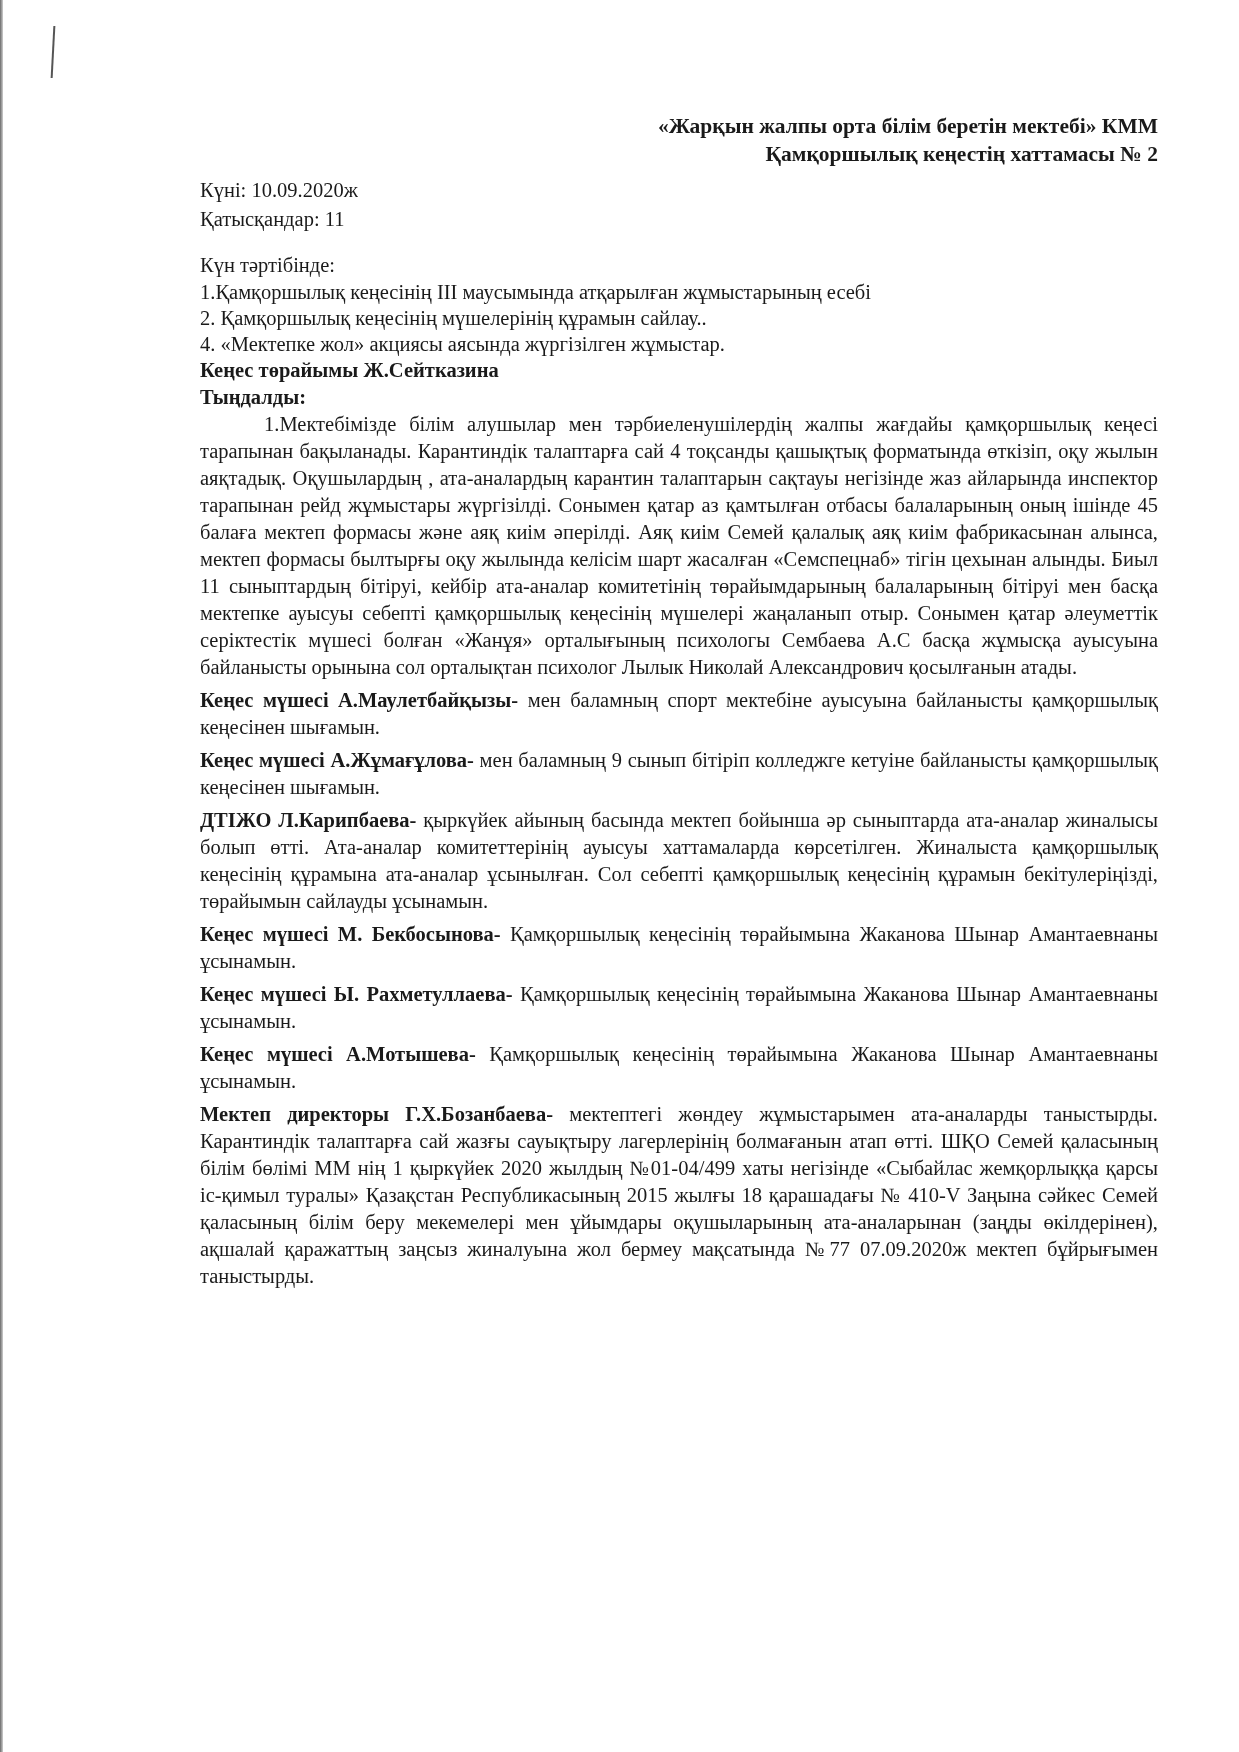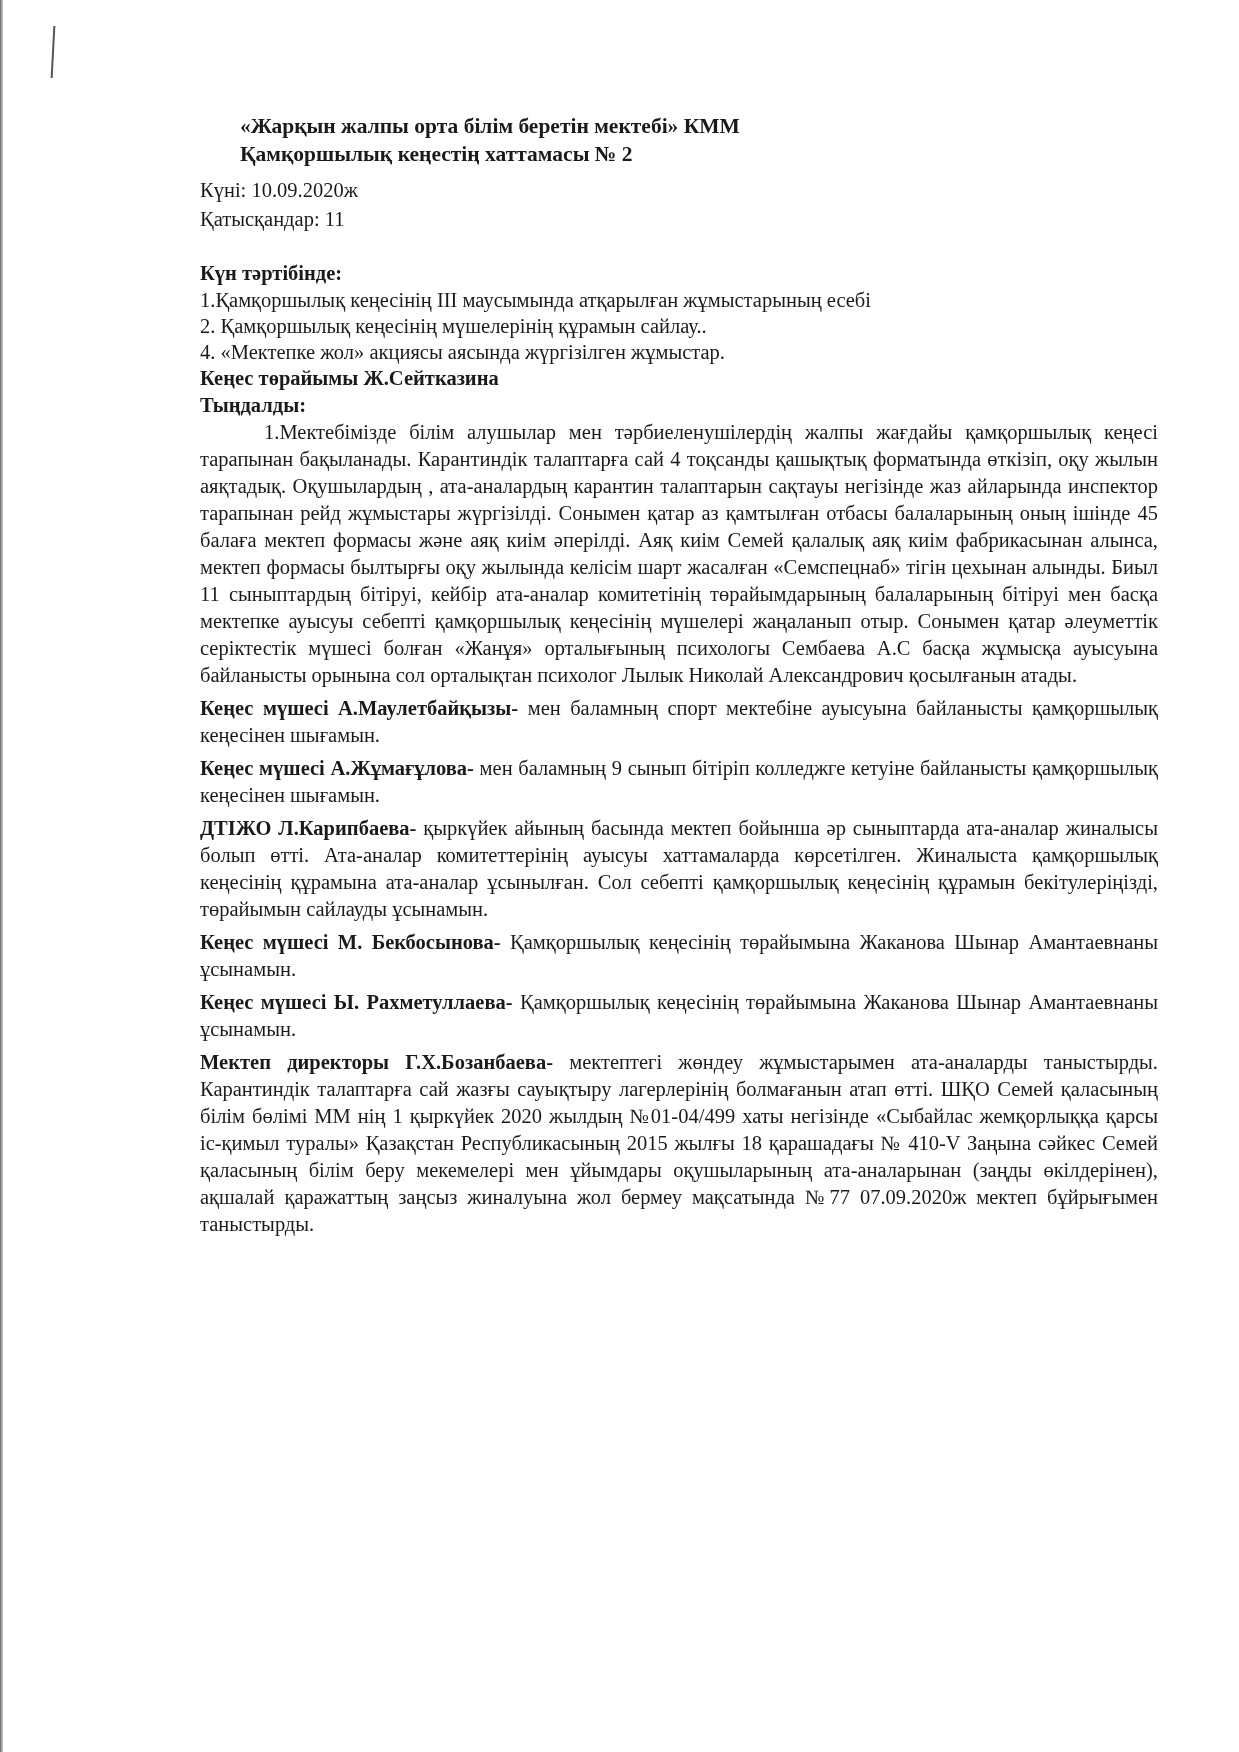--- a/index.html
+++ b/index.html
@@ -14,27 +14,27 @@
   }
   .pen-mark {
     position: absolute; left: 52px; top: 26px; width: 2px; height: 52px;
     background: #555; transform: rotate(3deg);
   }
   .page {
     position: absolute; left: 200px; top: 112px; width: 958px;
     font-size: 20.5px; line-height: 27px;
   }
   .title {
-    text-align: left; font-weight: bold; font-size: 21.5px; line-height: 28px;
+    text-align: right; font-weight: bold; font-size: 21.5px; line-height: 28px;
     margin-left: 40px;
   }
   .meta { margin-top: 8px; }
   .meta div { line-height: 29px; }
   .bold { font-weight: bold; }
-  .section-label { font-weight: bold; margin-top: 26px; }
+  .section-label { font-weight: normal; margin-top: 18px; }
   .agenda div { line-height: 26px; }
   p { margin: 0; text-align: justify; }
   .indent { text-indent: 64px; }
   .speech { margin-top: 6px; text-align: justify; }
   .speaker { font-weight: bold; }
 </style>
 </head>
 <body>
 
 <div class="left-edge"></div>
@@ -58,14 +58,15 @@
 
   <div class="bold">Кеңес төрайымы Ж.Сейтказина</div>
   <div class="bold">Тыңдалды:</div>
   <p class="indent">1.Мектебімізде білім алушылар мен тәрбиеленушілердің жалпы жағдайы қамқоршылық кеңесі тарапынан бақыланады. Карантиндік талаптарға сай 4 тоқсанды қашықтық форматында өткізіп, оқу жылын аяқтадық. Оқушылардың , ата-аналардың карантин талаптарын сақтауы негізінде жаз айларында инспектор тарапынан рейд жұмыстары жүргізілді. Сонымен қатар аз қамтылған отбасы балаларының оның ішінде 45 балаға мектеп формасы және аяқ киім әперілді. Аяқ киім Семей қалалық аяқ киім фабрикасынан алынса, мектеп формасы былтырғы оқу жылында келісім шарт жасалған «Семспецнаб» тігін цехынан алынды. Биыл 11 сыныптардың бітіруі, кейбір ата-аналар комитетінің төрайымдарының балаларының бітіруі мен басқа мектепке ауысуы себепті қамқоршылық кеңесінің мүшелері жаңаланып отыр. Сонымен қатар әлеуметтік серіктестік мүшесі болған «Жанұя» орталығының психологы Сембаева А.С басқа жұмысқа ауысуына байланысты орынына сол орталықтан психолог Лылык Николай Александрович қосылғанын атады.</p>
 
   <p class="speech"><span class="speaker">Кеңес мүшесі А.Маулетбайқызы-</span><span> мен баламның спорт мектебіне ауысуына байланысты қамқоршылық кеңесінен шығамын.</span></p>
   <p class="speech"><span class="speaker">Кеңес мүшесі А.Жұмағұлова-</span><span> мен баламның 9 сынып бітіріп колледжге кетуіне байланысты қамқоршылық кеңесінен шығамын.</span></p>
   <p class="speech"><span class="speaker">ДТІЖО Л.Карипбаева-</span><span> қыркүйек айының басында мектеп бойынша әр сыныптарда ата-аналар жиналысы болып өтті. Ата-аналар комитеттерінің ауысуы хаттамаларда көрсетілген. Жиналыста қамқоршылық кеңесінің құрамына ата-аналар ұсынылған. Сол себепті қамқоршылық кеңесінің құрамын бекітулеріңізді, төрайымын сайлауды ұсынамын.</span></p>
   <p class="speech"><span class="speaker">Кеңес мүшесі М. Бекбосынова-</span><span> Қамқоршылық кеңесінің төрайымына Жаканова Шынар Амантаевнаны ұсынамын.</span></p>
   <p class="speech"><span class="speaker">Кеңес мүшесі Ы. Рахметуллаева-</span><span> Қамқоршылық кеңесінің төрайымына Жаканова Шынар Амантаевнаны ұсынамын.</span></p>
+  <p class="speech"><span class="speaker">Кеңес мүшесі А.Мотышева-</span><span> Қамқоршылық кеңесінің төрайымына Жаканова Шынар Амантаевнаны ұсынамын.</span></p>
   <p class="speech"><span class="speaker">Мектеп директоры Г.Х.Бозанбаева-</span><span> мектептегі жөндеу жұмыстарымен ата-аналарды таныстырды. Карантиндік талаптарға сай жазғы сауықтыру лагерлерінің болмағанын атап өтті. ШҚО Семей қаласының білім бөлімі ММ нің 1 қыркүйек 2020 жылдың №01-04/499 хаты негізінде «Сыбайлас жемқорлыққа қарсы іс-қимыл туралы» Қазақстан Республикасының 2015 жылғы 18 қарашадағы № 410-V Заңына сәйкес Семей қаласының білім беру мекемелері мен ұйымдары оқушыларының ата-аналарынан (заңды өкілдерінен), ақшалай қаражаттың заңсыз жиналуына жол бермеу мақсатында №77 07.09.2020ж мектеп бұйрығымен таныстырды.</span></p>
 </div>
 
 </body></html>

